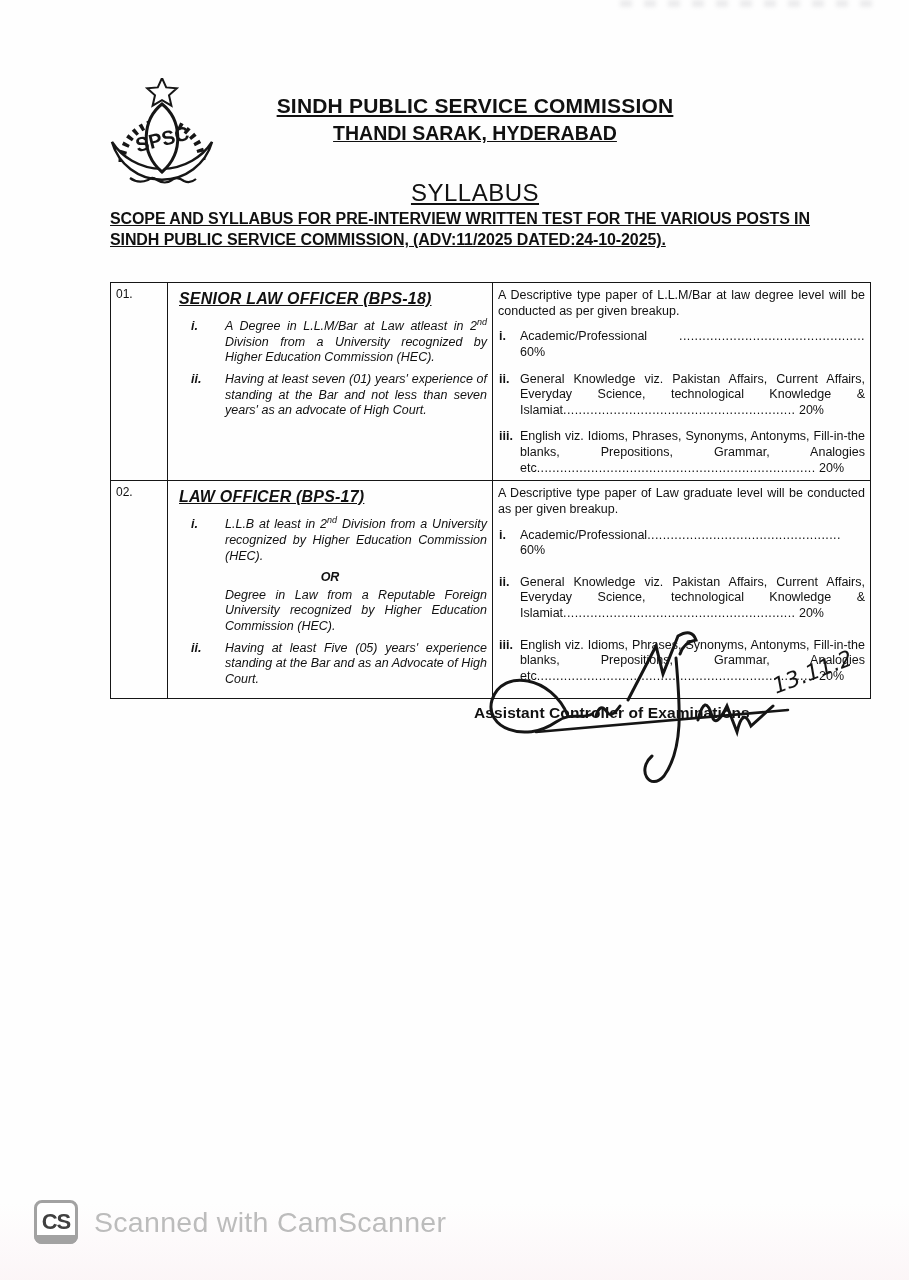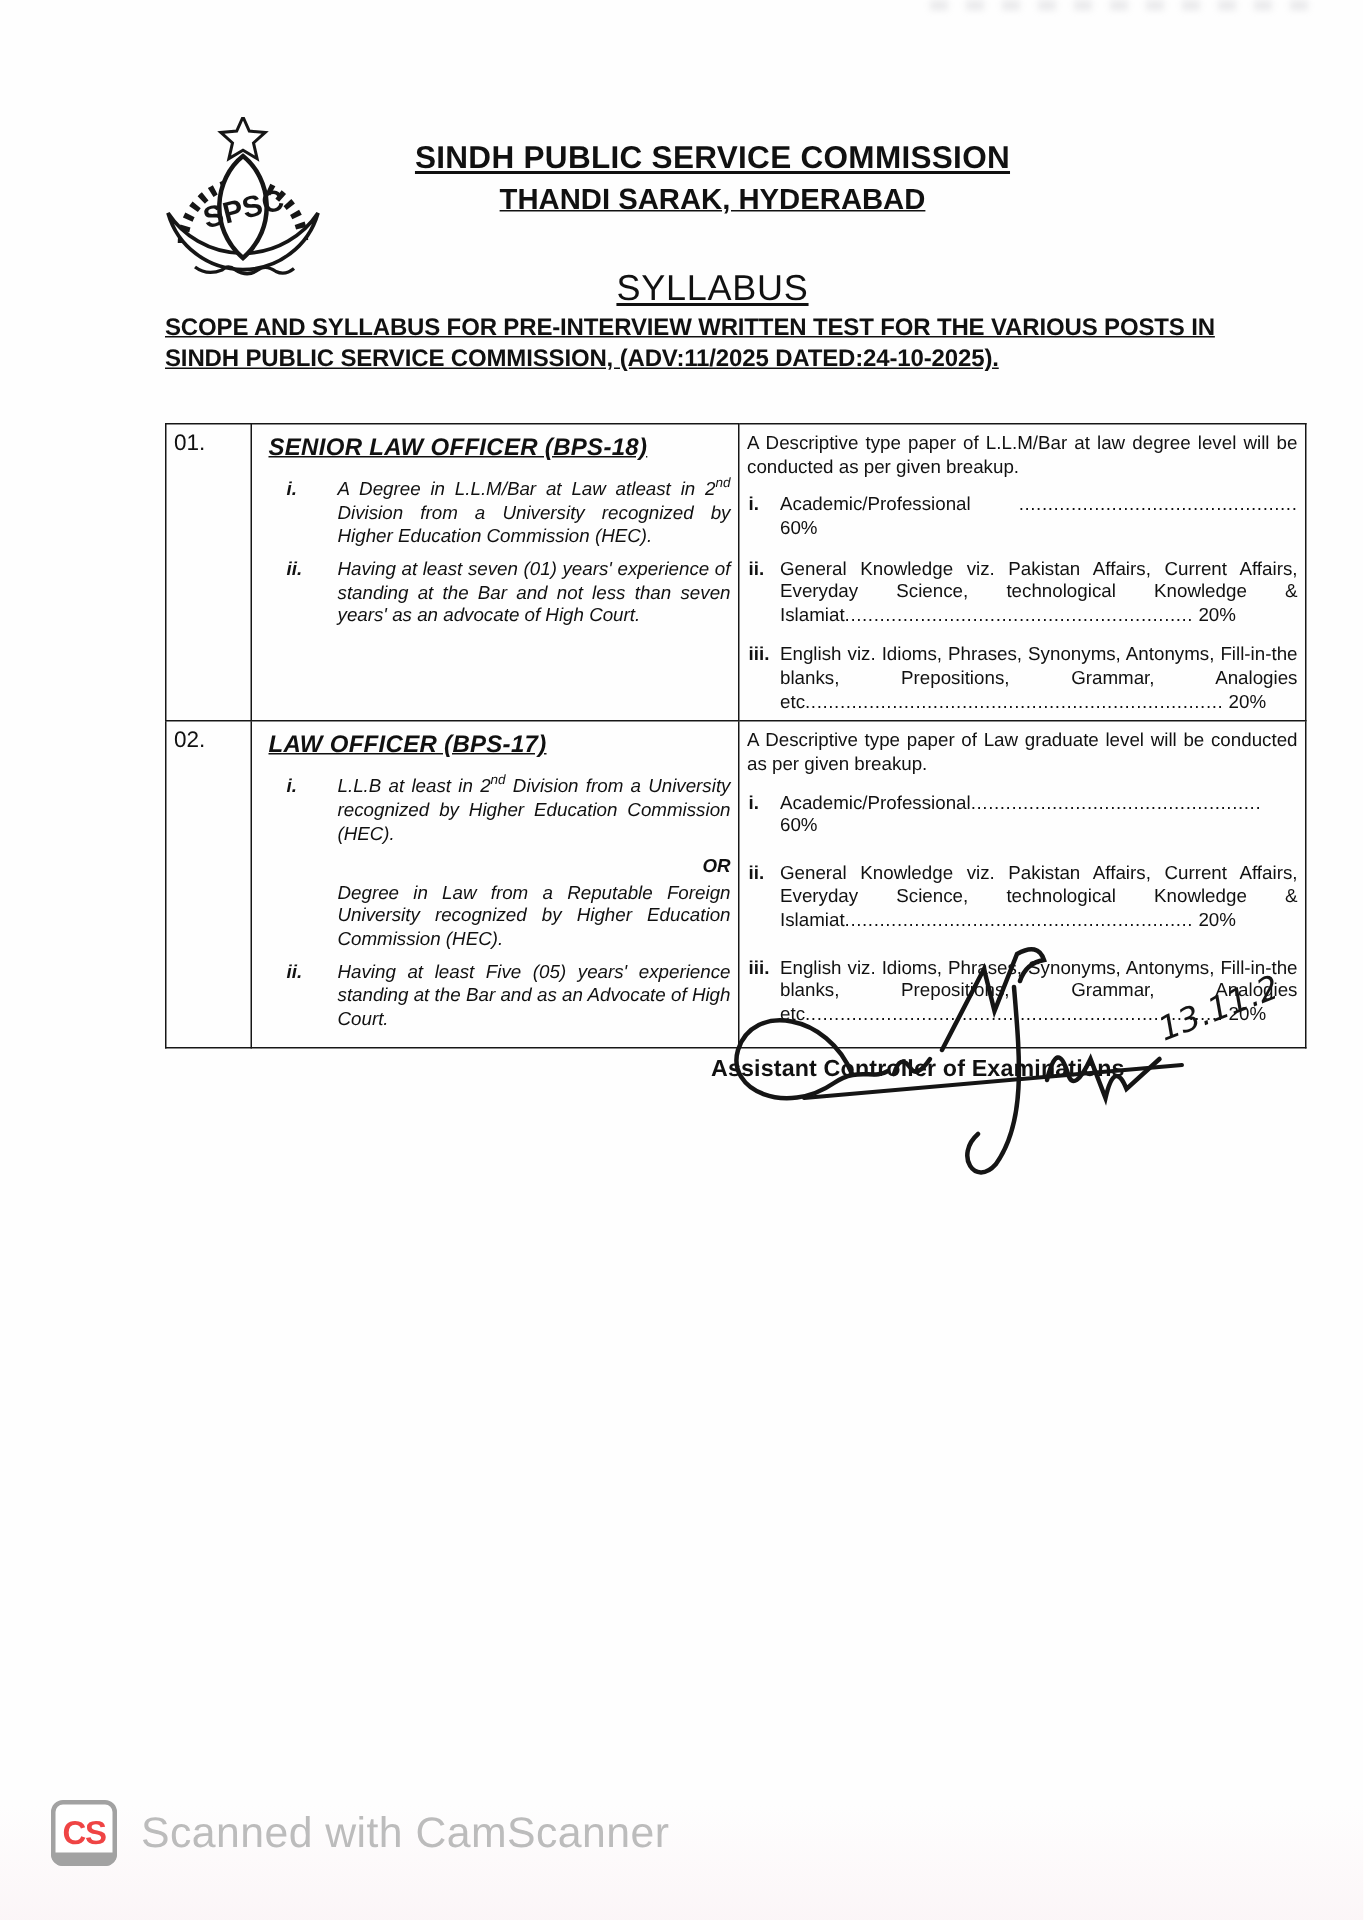--- a/index.html
+++ b/index.html
@@ -49,50 +49,50 @@
   
   table.syllabus{
     position:absolute;top:282px;left:110px;
     width:727px;border-collapse:collapse;table-layout:fixed;
     font-size:12.5px;line-height:1.25;
   }
   table.syllabus td{
     border:1.6px solid #161616;
     vertical-align:top;padding:4px 5px;
   }
-  td.cell-num{width:46px;font-size:15px;padding-left:9px;padding-top:6px;}
+  td.cell-num{width:46px;font-size:12px;padding-left:9px;padding-top:6px;}
   td.cell-post{width:314px;font-style:italic;}
   td.cell-syllabus{width:367px;}
   .row-1 td{height:160px;}
   .row-2 td{height:192px;}
   .post-title{
     font-size:16px;font-weight:bold;text-decoration:underline;
     margin:2px 0 10px 6px;letter-spacing:.2px;white-space:nowrap;
   }
   .qual-item{position:relative;padding-left:52px;margin-bottom:6px;text-align:justify;}
   .qual-item .marker{position:absolute;left:18px;top:0;font-weight:bold;}
-  .or-line{font-weight:bold;text-align:right;margin:2px 0;}
+  .or-line{font-weight:bold;text-align:center;margin:2px 0;}
   .qual-extra{padding-left:52px;margin-bottom:6px;text-align:justify;}
   .syl-intro{text-align:justify;margin:1px 0 10px 0;}
   .brk-item{position:relative;padding-left:22px;margin-bottom:11px;text-align:justify;}
   .brk-item .marker{position:absolute;left:1px;top:0;font-weight:bold;}
   .dots{overflow-wrap:anywhere;word-break:break-all;letter-spacing:.4px;}
   sup{font-size:9px;line-height:0;}
   
   .sig-label{
     position:absolute;top:704px;left:474px;
     font-size:15.5px;font-weight:bold;letter-spacing:.1px;
   }
   .sig-svg{position:absolute;top:628px;left:440px;pointer-events:none;}
   
   .footer{position:absolute;left:34px;top:1200px;display:flex;align-items:center;}
   .cs-badge{
     width:38px;height:38px;border:3px solid #a2a2a2;border-radius:8px;
     position:relative;display:flex;align-items:center;justify-content:center;
-    color:#ef4444;font-weight:bold;font-size:22px;letter-spacing:-1px;
+    color:#404040;font-weight:bold;font-size:22px;letter-spacing:-1px;
     background:#fff;
   }
   .cs-badge .base{
     position:absolute;left:-3px;right:-3px;bottom:-3px;height:9px;
     background:#a2a2a2;border-radius:0 0 8px 8px;
   }
   .watermark{
     margin-left:16px;color:#bcbcbc;font-size:28.5px;letter-spacing:.3px;
     font-family:"Liberation Sans","DejaVu Sans",sans-serif;
   }

